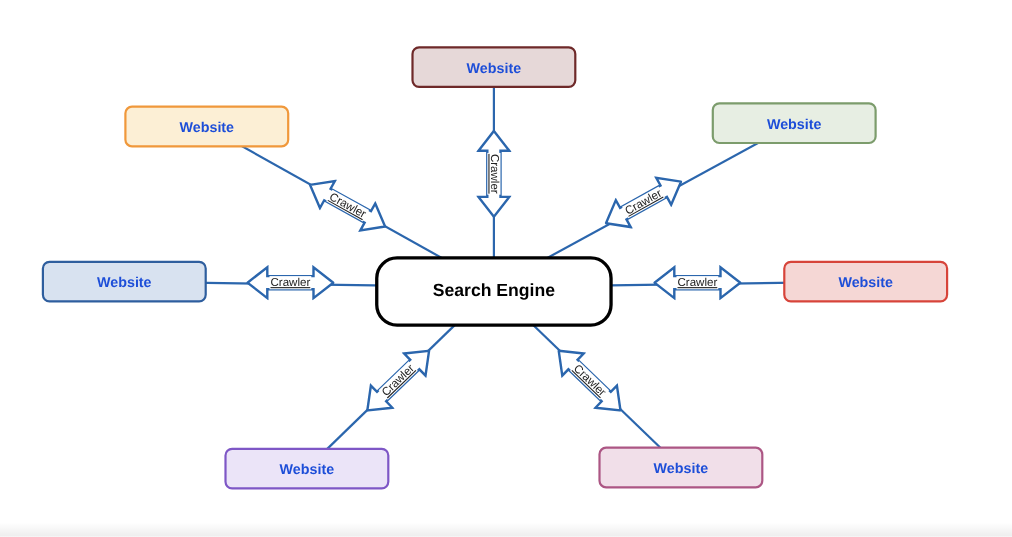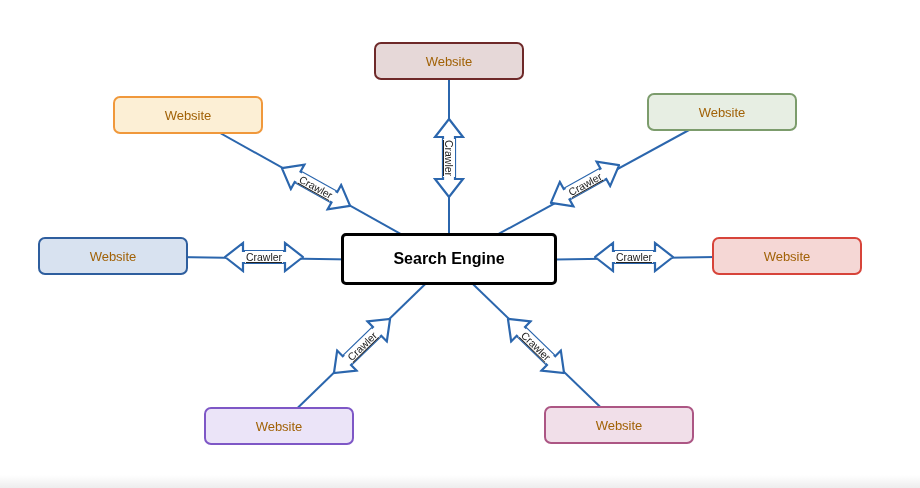--- a/index.html
+++ b/index.html
@@ -9,24 +9,24 @@
     font-family:"Liberation Sans", sans-serif;
   }
   #canvas{position:absolute;inset:0;}
   svg.lines{position:absolute;left:0;top:0;z-index:1;}
   .node{
     position:absolute;z-index:3;box-sizing:border-box;
     display:flex;align-items:center;justify-content:center;
     border-style:solid;border-radius:7px;
   }
   .website{width:150px;height:38px;border-width:2.5px;}
-  .website .lbl{font-size:13px;font-weight:normal;color:#a16207;}
+  .website .lbl{font-size:13px;font-weight:bold;color:#1d4ed8;}
   .center-node{
-    left:341px;top:233px;width:216px;height:52px;
-    border:3.5px solid #000;border-radius:5px;background:#fff;
+    left:341px;top:233px;width:216px;height:64px;
+    border:3.5px solid #000;border-radius:20px;background:#fff;
   }
   .center-node .lbl{font-size:16px;font-weight:bold;color:#000;}
   .arrow{
     position:absolute;width:80px;height:32px;z-index:2;
     display:flex;align-items:center;justify-content:center;
   }
   .arrow svg{position:absolute;left:0;top:0;}
   .arrow .albl{
     position:relative;z-index:1;font-size:10.5px;color:#222;
     background:#fff;padding:0 1px;line-height:1.15;

